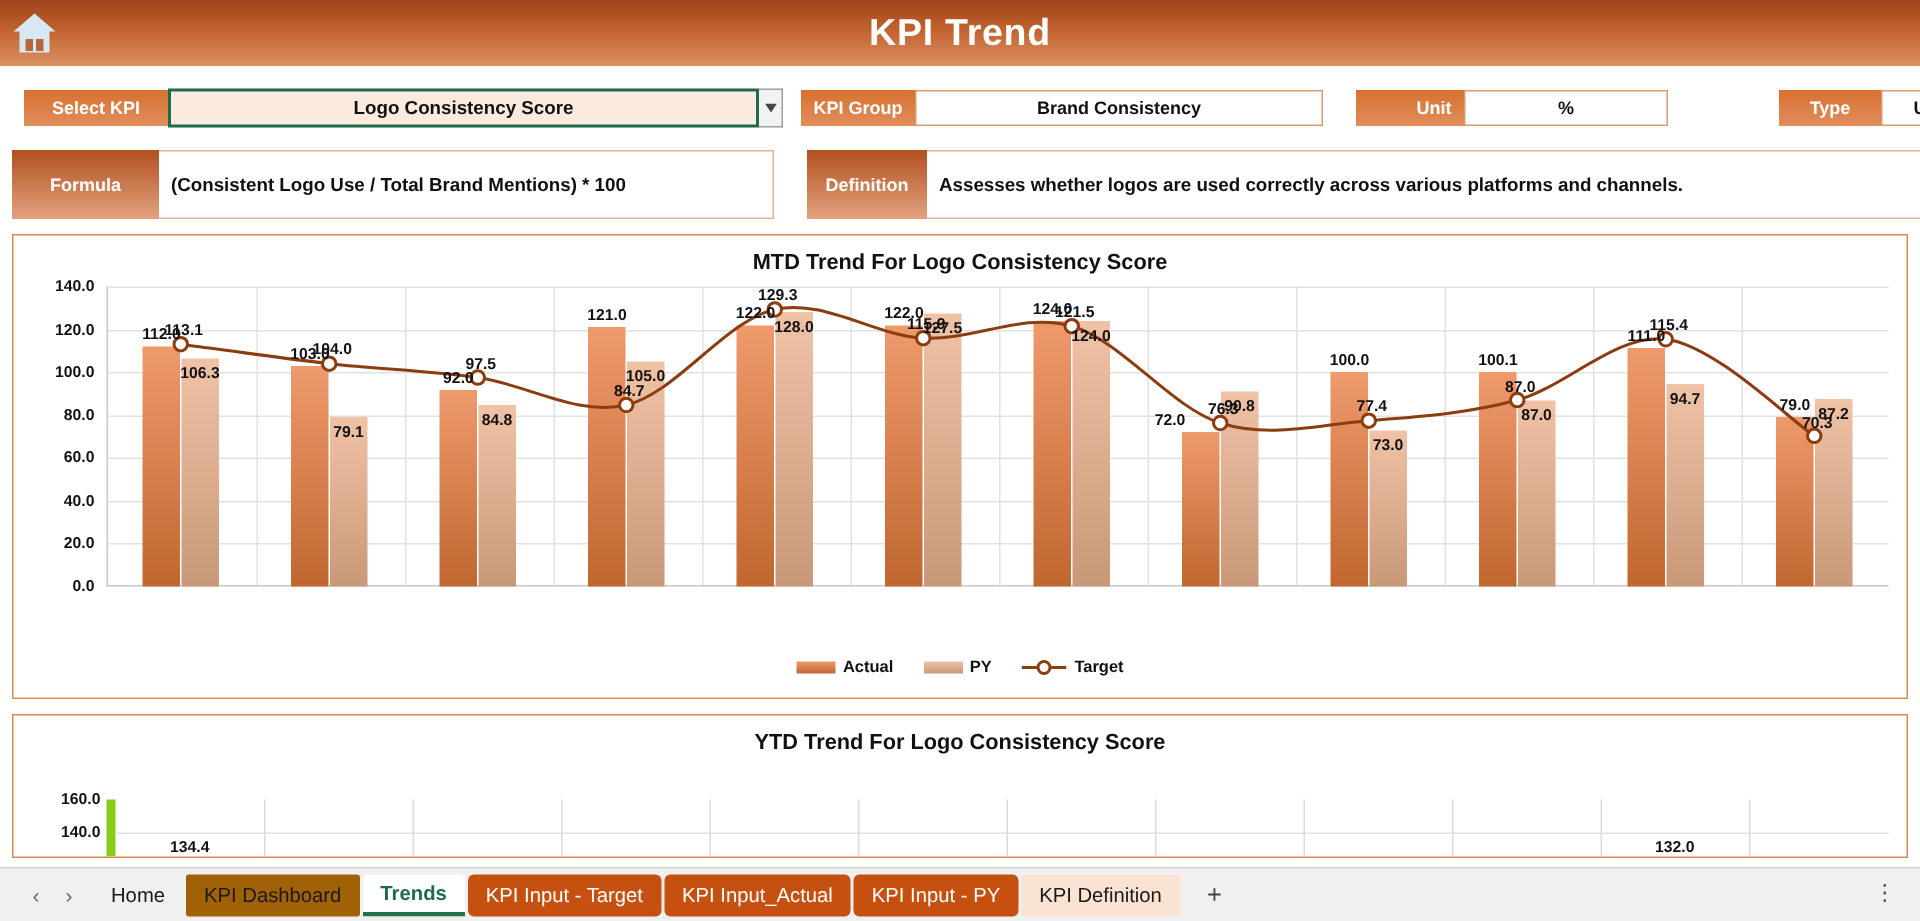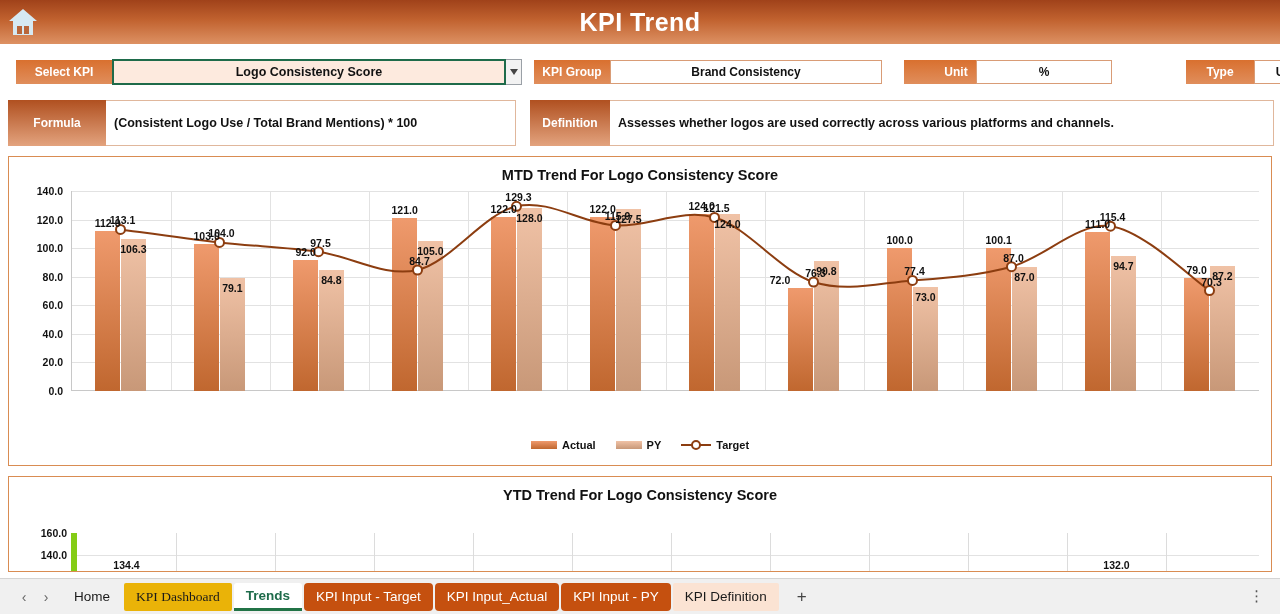--- a/index.html
+++ b/index.html
@@ -69,21 +69,21 @@
   .unit-wrap { display: flex; margin-left: 22px; }
   .unit-lbl { width: 72px; padding-left: 32px; }
   .unit-val { width: 136px; }
 
   .type-wrap { display: flex; margin-left: 74px; }
   .type-lbl { width: 68px; }
   .type-val { width: 68px; }
 
   
   .meta-strip {
-    display: flex; margin-top: 12px; padding: 0 8px; gap: 14px;
+    display: flex; margin-top: 12px; padding: 0 8px; gap: 22px;
   }
   .meta-card { display: flex; height: 46px; }
   .meta-lbl {
     background: linear-gradient(180deg, #b05020 0%, #e3a37e 100%);
     color: #fff; font-weight: bold; font-size: 12px;
     display: flex; align-items: center; justify-content: center;
   }
   .meta-val {
     border: 1px solid #e0b79c; border-left: none;
     background: #fff;
@@ -202,21 +202,21 @@
     justify-content: center; color: #666; font-size: 14px; cursor: pointer;
   }
   .tab {
     height: 28px; padding: 0 12px;
     display: flex; align-items: center;
     font-size: 13.5px; color: #1a1a1a;
     cursor: pointer; margin-right: 2px;
     border-radius: 2px;
   }
   .tab-plain { background: transparent; }
-  .tab-pink { background: #eab308; font-family: Liberation Serif, serif; }
+  .tab-pink { background: #a16207; }
   .tab-active {
     background: #ffffff; color: #1e6b4a; font-weight: bold;
     border-bottom: 3px solid #217346;
     border-radius: 3px 3px 0 0;
   }
   .tab-orange { background: #c5500f; color: #ffffff; border-radius: 4px; }
   .tab-lightorange { background: #fbe3d3; color: #1a1a1a; }
   .tab-add {
     width: 30px; display: flex; align-items: center; justify-content: center;
     color: #444; font-size: 17px; cursor: pointer; margin-left: 6px;

